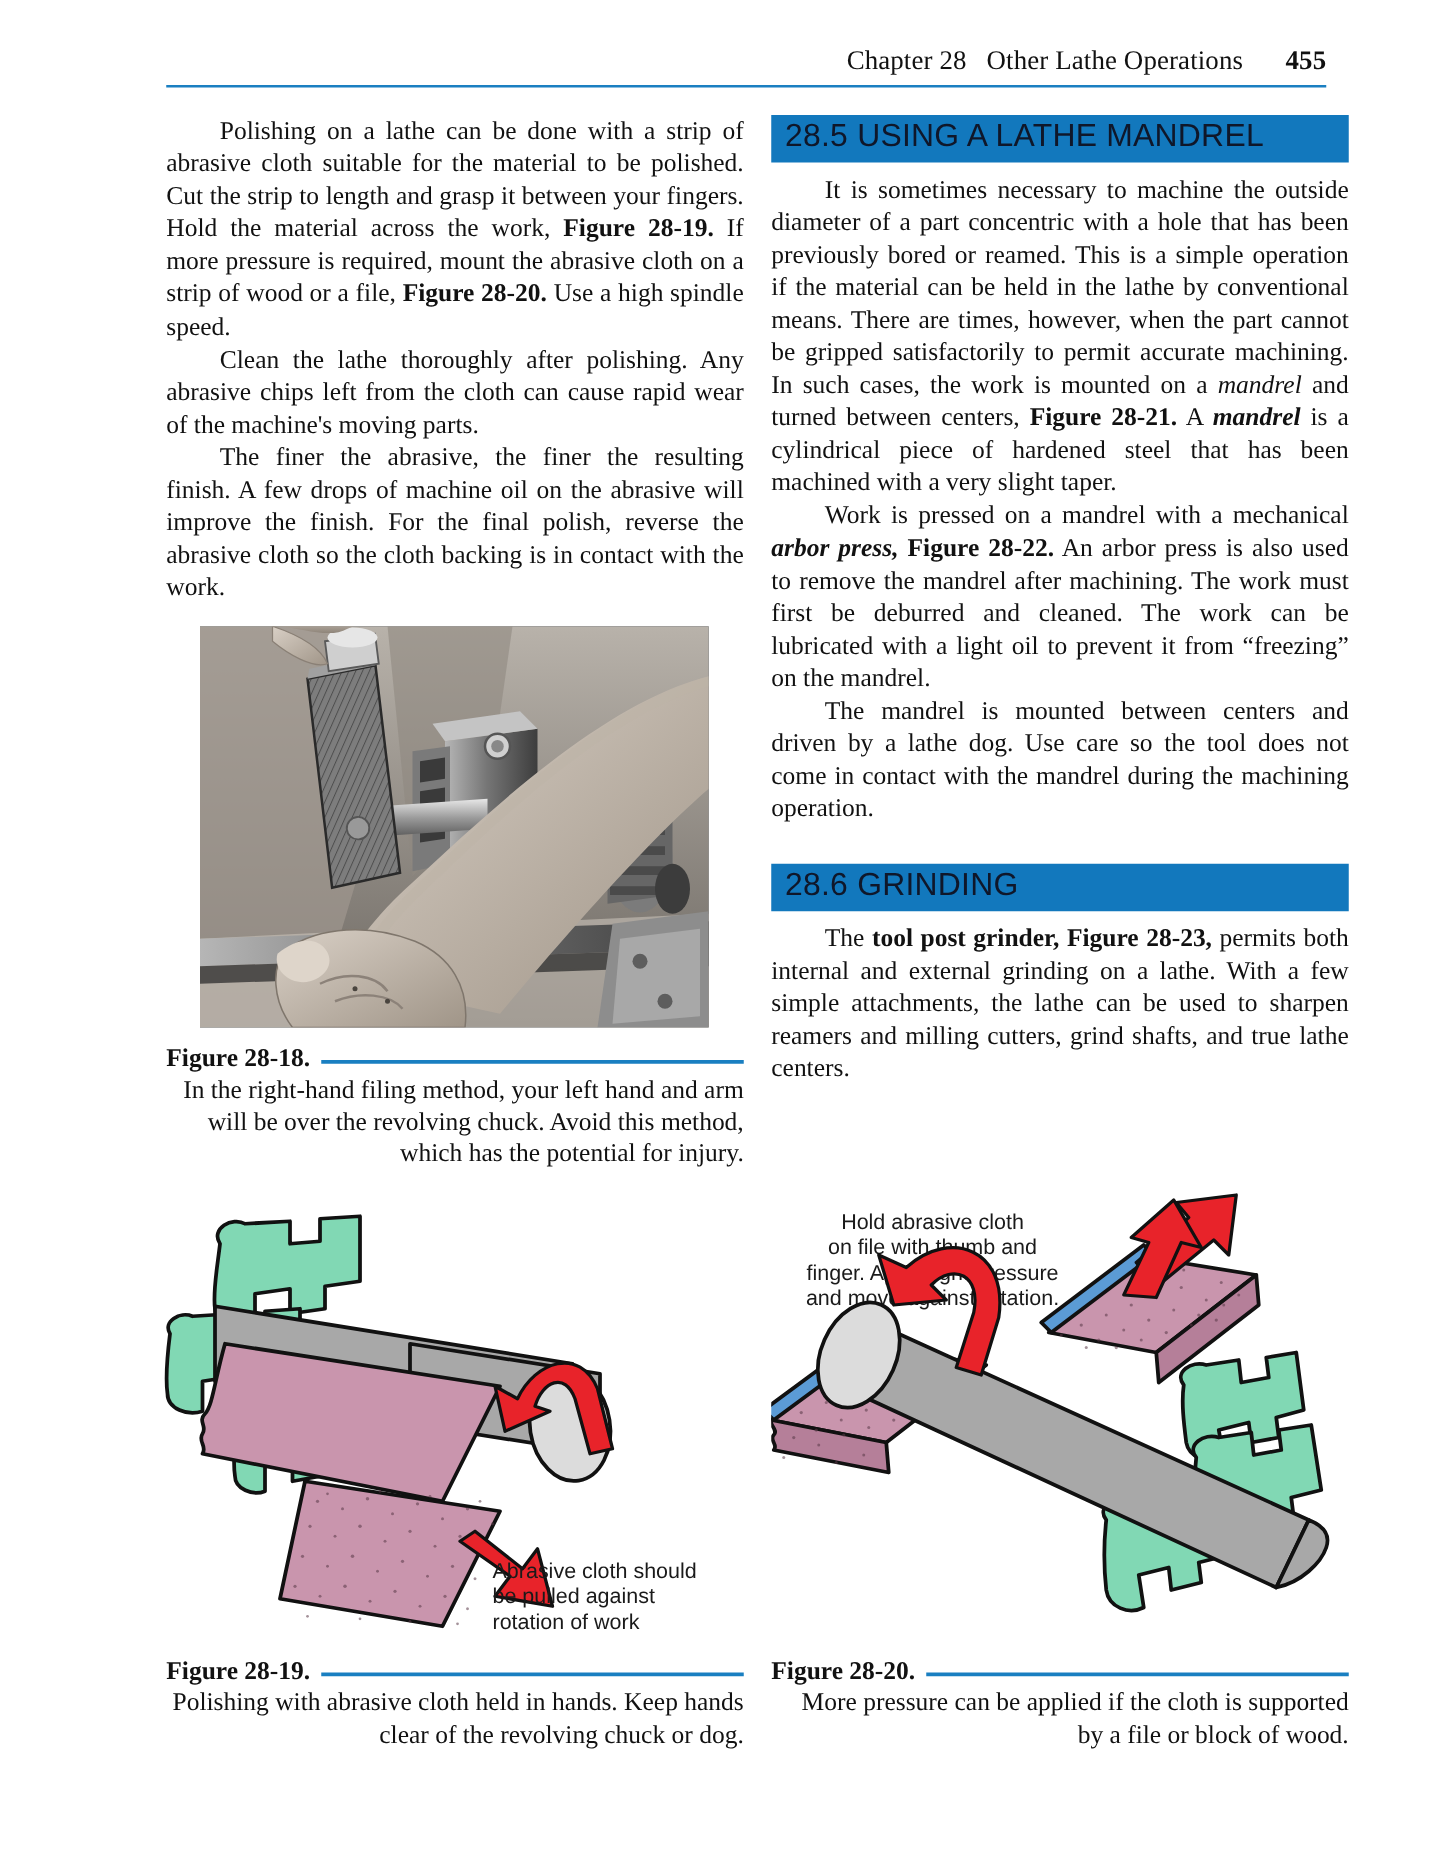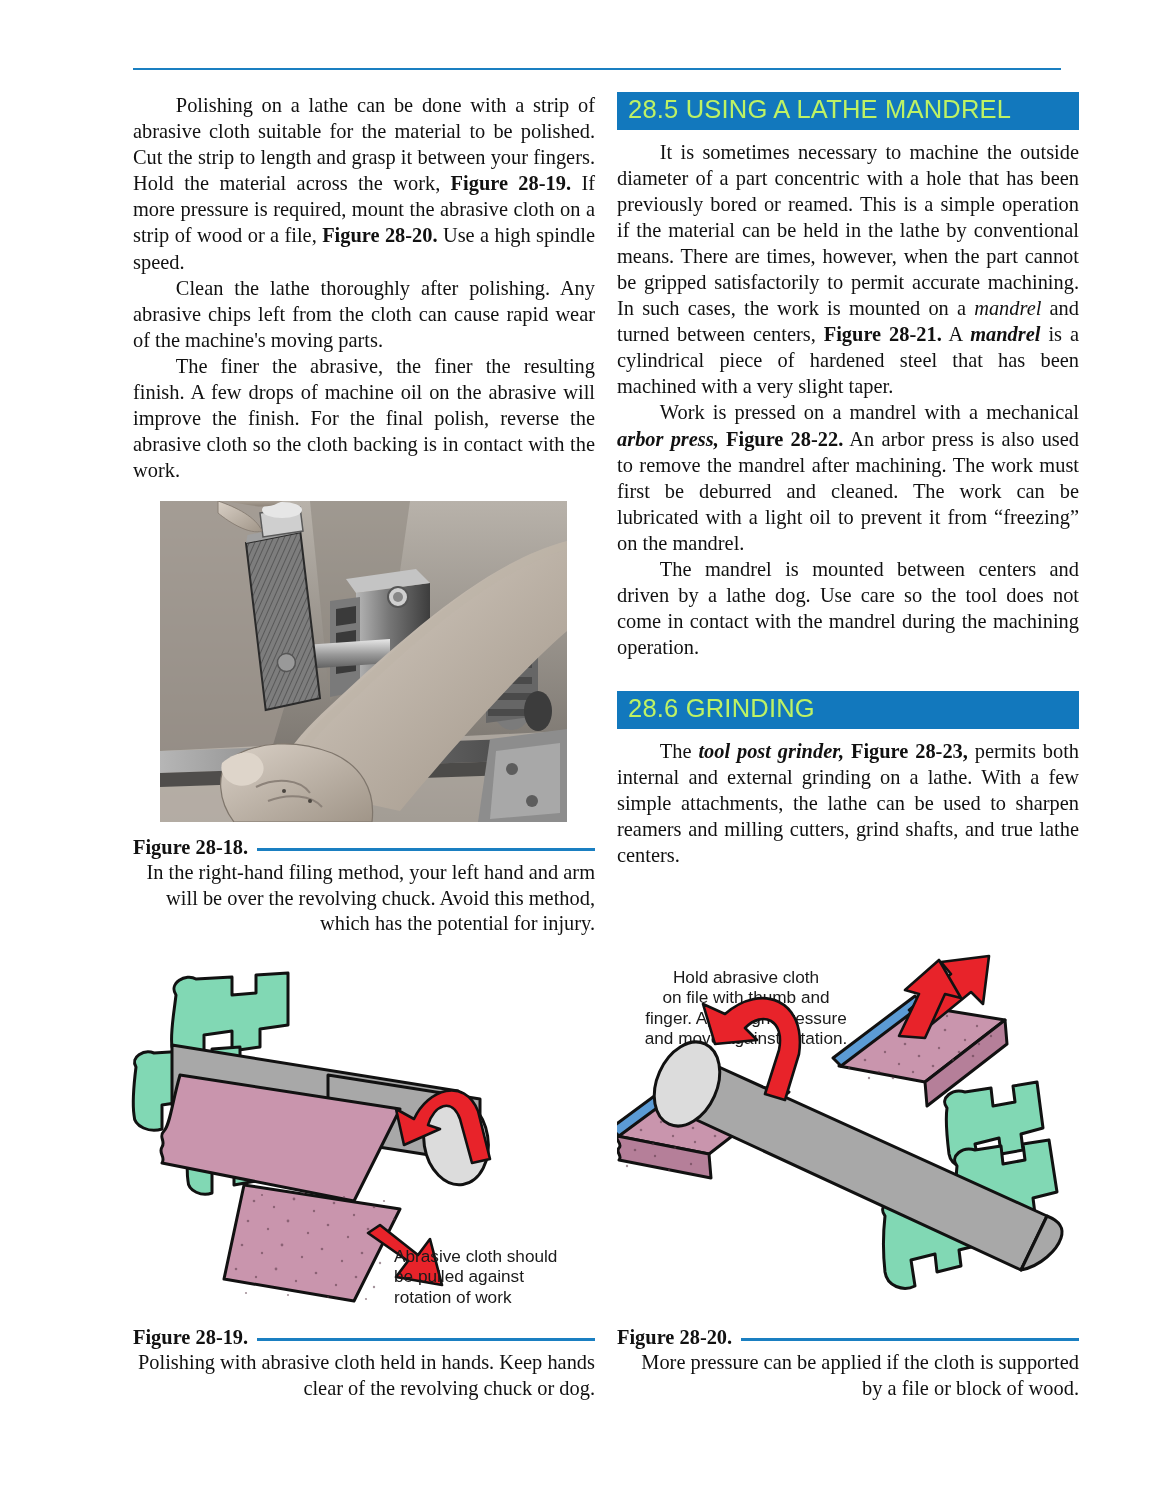--- a/index.html
+++ b/index.html
@@ -48,21 +48,21 @@
     text-align:justify;
     text-indent:2.1em;
     hyphens:none;
   }
   p.body b { font-weight:bold; }
   p.body i { font-style:italic; }
 
   
   .section-head {
     background:#1278bd;
-    color:#bef264;
+    color:#0f172a;
     font-family:"Liberation Sans", sans-serif;
     font-size:25.5px;
     letter-spacing:.2px;
     padding:4px 0 6px 11px;
     line-height:1.08;
     margin:0 0 9px 0;
     width:462px;
   }
   .spacer-sec { height:31px; }
 
@@ -105,37 +105,40 @@
     color:#1a1a1a;
     position:absolute;
     text-align:center;
     white-space:pre-line;
   }
 </style>
 </head>
 <body>
 
 <div class="running-head">
+  <div class="rh-text">
+    <span class="rh-chapter">Chapter 28</span><span class="rh-gap"></span><span class="rh-title">Other Lathe Operations</span><span class="rh-page">455</span>
+  </div>
   <div class="rh-rule"></div>
 </div>
 
 <div class="col col-left">
   <p class="body">Polishing on a lathe can be done with a strip of abrasive cloth suitable for the material to be polished. Cut the strip to length and grasp it between your fingers. Hold the material across the work, <b>Figure 28-19.</b> If more pressure is required, mount the abrasive cloth on a strip of wood or a file, <b>Figure 28-20.</b> Use a high spindle speed.</p>
   <p class="body">Clean the lathe thoroughly after polishing. Any abrasive chips left from the cloth can cause rapid wear of the machine's moving parts.</p>
   <p class="body">The finer the abrasive, the finer the resulting finish. A few drops of machine oil on the abrasive will improve the finish. For the final polish, reverse the abrasive cloth so the cloth backing is in contact with the work.</p>
 </div>
 
 <div class="col col-right">
   <div class="section-head">28.5 USING A LATHE MANDREL</div>
   <p class="body">It is sometimes necessary to machine the outside diameter of a part concentric with a hole that has been previously bored or reamed. This is a simple operation if the material can be held in the lathe by conventional means. There are times, however, when the part cannot be gripped satisfactorily to permit accurate machining. In such cases, the work is mounted on a <i>mandrel</i> and turned between centers, <b>Figure 28-21.</b> A <span style="font-weight:bold;font-style:italic">mandrel</span> is a cylindrical piece of hardened steel that has been machined with a very slight taper.</p>
   <p class="body">Work is pressed on a mandrel with a mechanical <span style="font-weight:bold;font-style:italic">arbor press,</span> <b>Figure 28-22.</b> An arbor press is also used to remove the mandrel after machining. The work must first be deburred and cleaned. The work can be lubricated with a light oil to prevent it from “freezing” on the mandrel.</p>
   <p class="body">The mandrel is mounted between centers and driven by a lathe dog. Use care so the tool does not come in contact with the mandrel during the machining operation.</p>
   <div class="spacer-sec"></div>
   <div class="section-head">28.6 GRINDING</div>
-  <p class="body">The <span style="font-weight:bold;font-style:italic">tool post grinder,</span> <b>Figure 28-23,</b> permits both internal and external grinding on a lathe. With a few simple attachments, the lathe can be used to sharpen reamers and milling cutters, grind shafts, and true lathe centers.</p>
+  <p class="body">The <span style="font-weight:bold;">tool post grinder,</span> <b>Figure 28-23,</b> permits both internal and external grinding on a lathe. With a few simple attachments, the lathe can be used to sharpen reamers and milling cutters, grind shafts, and true lathe centers.</p>
 </div>
 
 <div class="photo-wrap">
   <svg width="407" height="321" viewBox="0 0 407 321">
     <defs>
       <linearGradient id="skin1" x1="0" y1="0" x2="1" y2="1">
         <stop offset="0" stop-color="#d9d0c6"></stop>
           <stop offset="1" stop-color="#a09588"></stop>
       </linearGradient>
       <linearGradient id="skin2" x1="0" y1="0" x2="0" y2="1">

